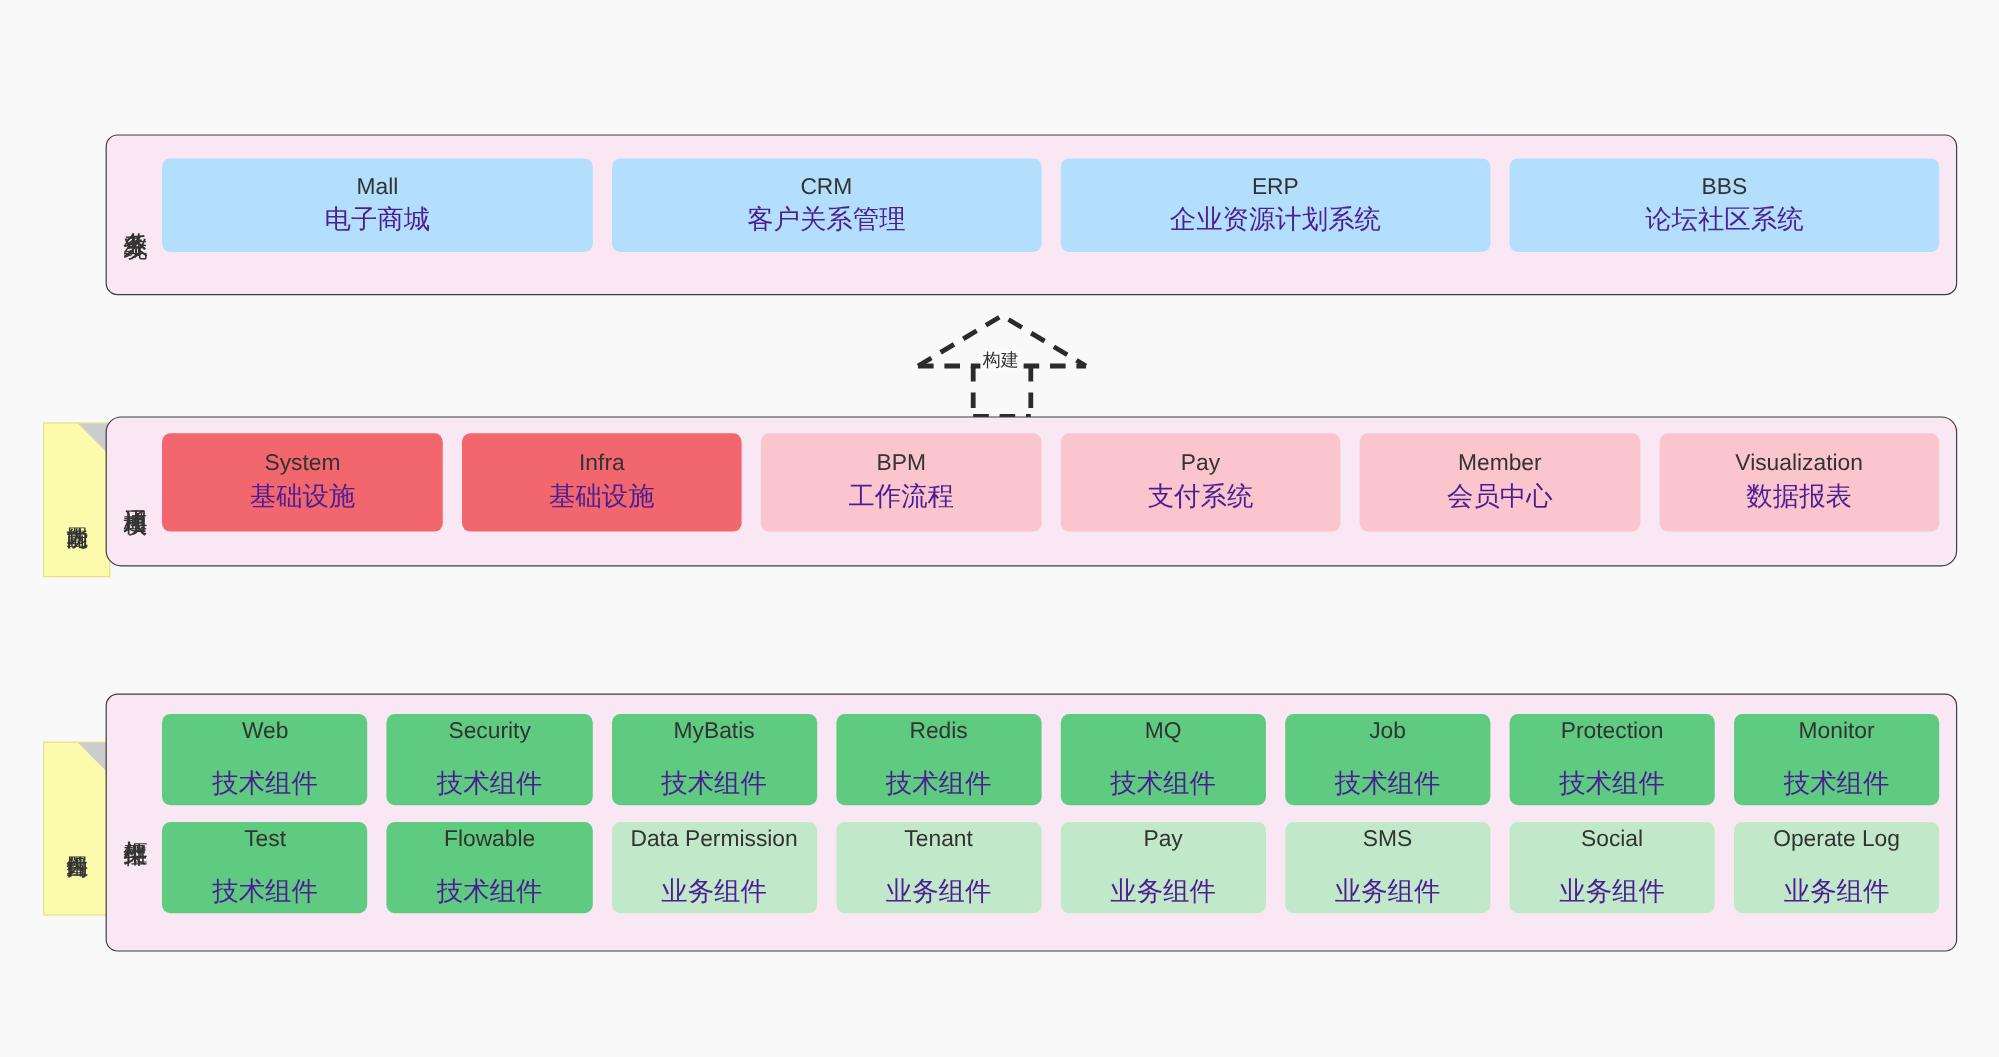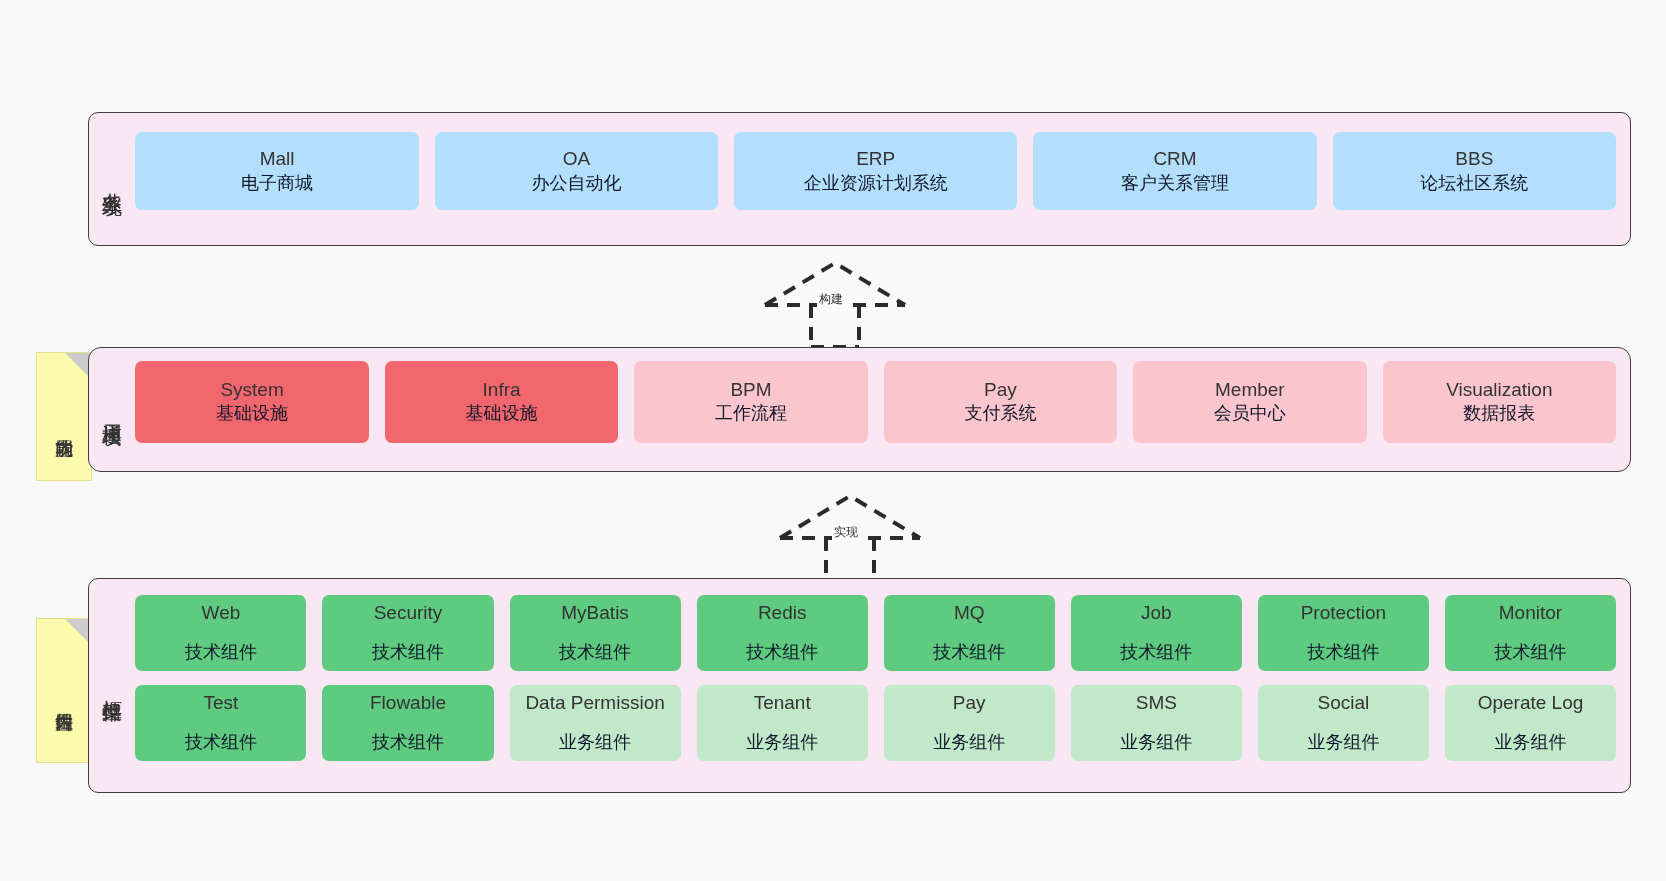--- a/index.html
+++ b/index.html
@@ -73,22 +73,22 @@
     text-align: center;
     box-sizing: border-box;
     padding: 6px 4px;
     line-height: 1.28;
   }
   .card .t1 {
     font-size: 19px;
     color: #333333;
   }
   .card .t2 {
-    font-size: 18px;
-    color: #0f172a;
+    font-size: 22px;
+    color: #4c1d95;
   }
 
   .h-biz   { height: 78px; }
   .h-mod   { height: 82px; }
   .h-comp  { height: 76px; gap: 16px; }
 
   .c-blue      { background: #b3dffc; }
   .c-red       { background: #f2666d; }
   .c-pink      { background: #fbc5ce; }
   .c-green     { background: #5fcb80; }
@@ -123,21 +123,21 @@
     margin-top: 16px;
     user-select: none;
   }
 
   
   .conn {
     position: absolute;
   }
   .conn-label {
     position: absolute;
-    font-size: 12px;
+    font-size: 15px;
     color: #333333;
     background: #fbfbfb;
     padding: 0 2px;
     white-space: nowrap;
     user-select: none;
   }
 </style>
 </head>
 <body>
 
@@ -145,30 +145,26 @@
 
   <div class="layer" style="left:88px; top:112px; width:1543px; height:134px;">
     <div class="layer-label">业务系统</div>
     <div class="layer-body">
       <div class="row">
         <div class="card c-blue h-biz">
           <span class="t1">Mall</span>
           <span class="t2">电子商城</span>
         </div>
         <div class="card c-blue h-biz">
-          <span class="t1">OA</span>
-          <span class="t2">办公自动化</span>
+          <span class="t1">CRM</span>
+          <span class="t2">客户关系管理</span>
         </div>
         <div class="card c-blue h-biz">
           <span class="t1">ERP</span>
           <span class="t2">企业资源计划系统</span>
-        </div>
-        <div class="card c-blue h-biz">
-          <span class="t1">CRM</span>
-          <span class="t2">客户关系管理</span>
         </div>
         <div class="card c-blue h-biz">
           <span class="t1">BBS</span>
           <span class="t2">论坛社区系统</span>
         </div>
       </div>
     </div>
   </div>
 
   <div class="conn" style="left:755px; top:255px; width:160px; height:95px;">
@@ -214,30 +210,20 @@
           <span class="t2">会员中心</span>
         </div>
         <div class="card c-pink h-mod">
           <span class="t1">Visualization</span>
           <span class="t2">数据报表</span>
         </div>
       </div>
     </div>
   </div>
 
-  <div class="conn" style="left:770px; top:488px; width:160px; height:95px;">
-    <svg width="160" height="95" viewBox="0 0 160 95">
-      <path d="M 10 50 L 80 8 L 150 50" fill="none" stroke="#2b2b2b" stroke-width="4" stroke-dasharray="13 9" stroke-linecap="butt" stroke-linejoin="miter"></path>
-      <path d="M 10 50 L 150 50" fill="none" stroke="#2b2b2b" stroke-width="4" stroke-dasharray="13 9" stroke-linecap="butt"></path>
-      <path d="M 56 50 L 56 95" fill="none" stroke="#2b2b2b" stroke-width="4" stroke-dasharray="13 9"></path>
-      <path d="M 104 50 L 104 95" fill="none" stroke="#2b2b2b" stroke-width="4" stroke-dasharray="13 9"></path>
-      <path d="M 56 92 L 104 92" fill="none" stroke="#2b2b2b" stroke-width="4" stroke-dasharray="13 9"></path>
-    </svg>
-    <span class="conn-label" style="left:62px; top:36px;">实现</span>
-  </div>
 
   <div class="note" style="left:36px; top:618px; width:56px; height:145px;">
     <span class="fold"></span>
     <span class="note-text">内置组件</span>
   </div>
 
   <div class="layer" style="left:88px; top:578px; width:1543px; height:215px;">
     <div class="layer-label">框架组件</div>
     <div class="layer-body">
 

